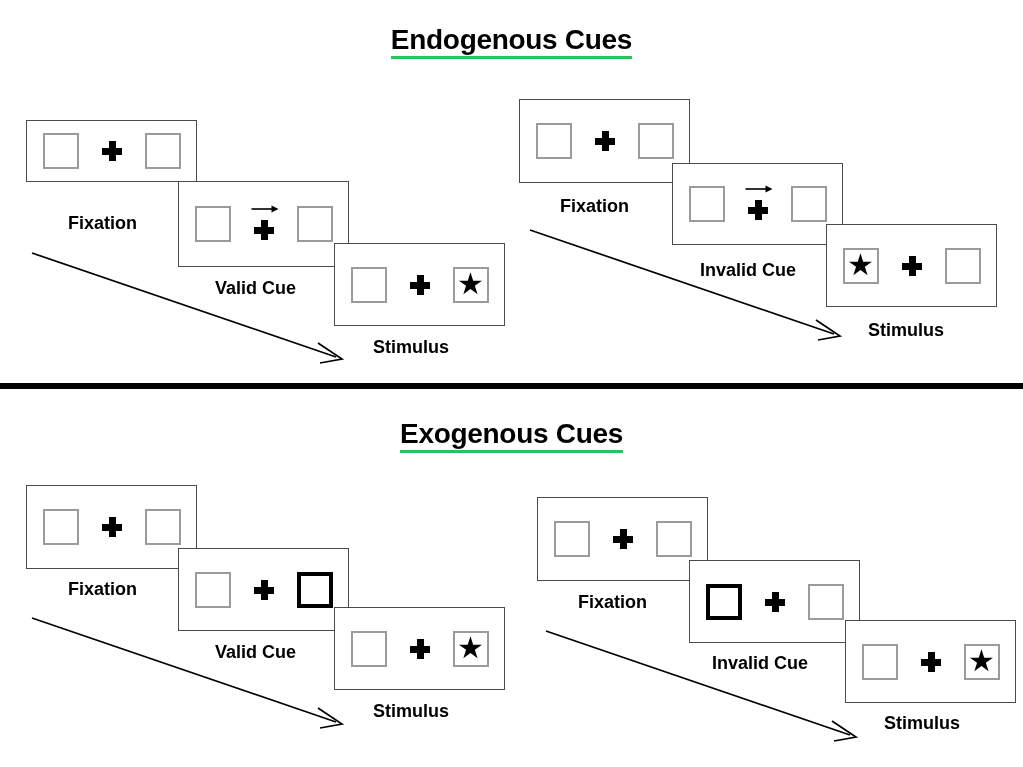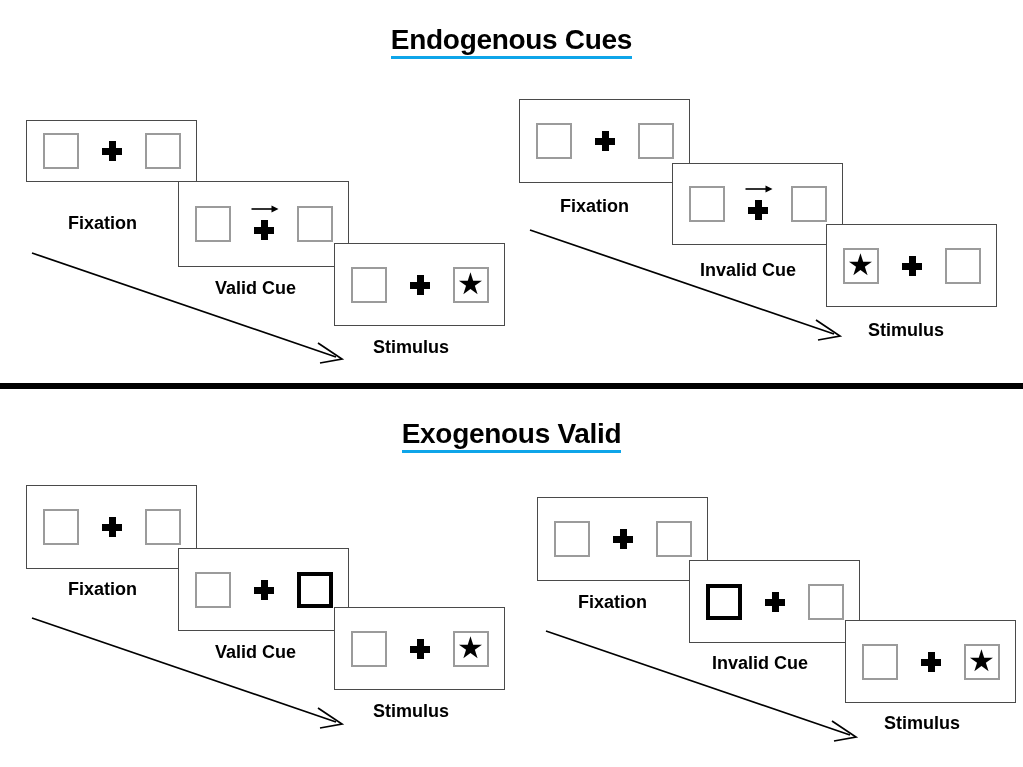--- a/index.html
+++ b/index.html
@@ -19,21 +19,21 @@
   
   .section-title {
     position: absolute;
     width: 100%;
     text-align: center;
     font-size: 28px;
     font-weight: bold;
     letter-spacing: -0.3px;
   }
   .section-title span {
-    border-bottom: 3px solid #0ea5e9;
+    border-bottom: 3px solid #22c55e;
     padding-bottom: 1px;
   }
   #title-endogenous { top: 24px; left: 0; }
   #title-exogenous  { top: 418px; left: 0; }
 
   
   .divider {
     position: absolute;
     left: 0;
     width: 1023px;
@@ -210,21 +210,21 @@
 <div class="stage-label" style="left:868px; top:320px;">Stimulus</div>
 
 <svg class="flow-arrow" style="left:524px; top:222px; width:330px; height:125px;" viewBox="0 0 330 125">
   <line x1="6" y1="8" x2="310" y2="112" stroke="#000" stroke-width="1.7"></line>
   <polyline points="292,98 316,114 294,118" fill="none" stroke="#000" stroke-width="1.7"></polyline>
 </svg>
 
 <div class="divider" id="divider-main"></div>
 
 <div class="section-title" id="title-exogenous">
-  <span>Exogenous Valid</span>
+  <span>Exogenous Cues</span>
 </div>
 
 <div class="panel" id="p-xv-1" style="left:26px; top:485px; width:171px; height:84px;">
   <div class="box"></div>
   <div class="plus-wrap">
     <div class="plus"></div>
   </div>
   <div class="box"></div>
 </div>
 <div class="stage-label" style="left:68px; top:579px;">Fixation</div>

